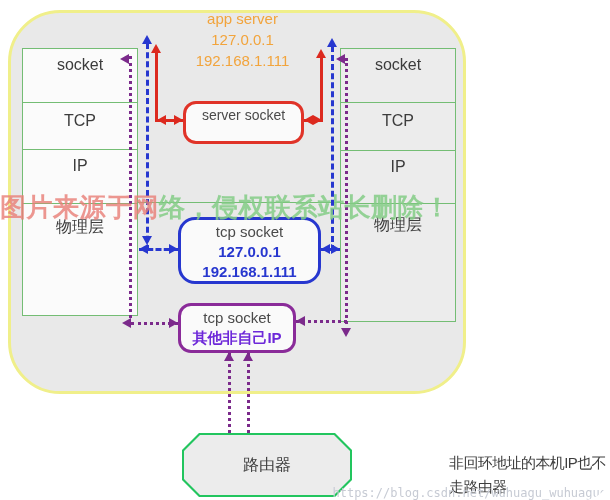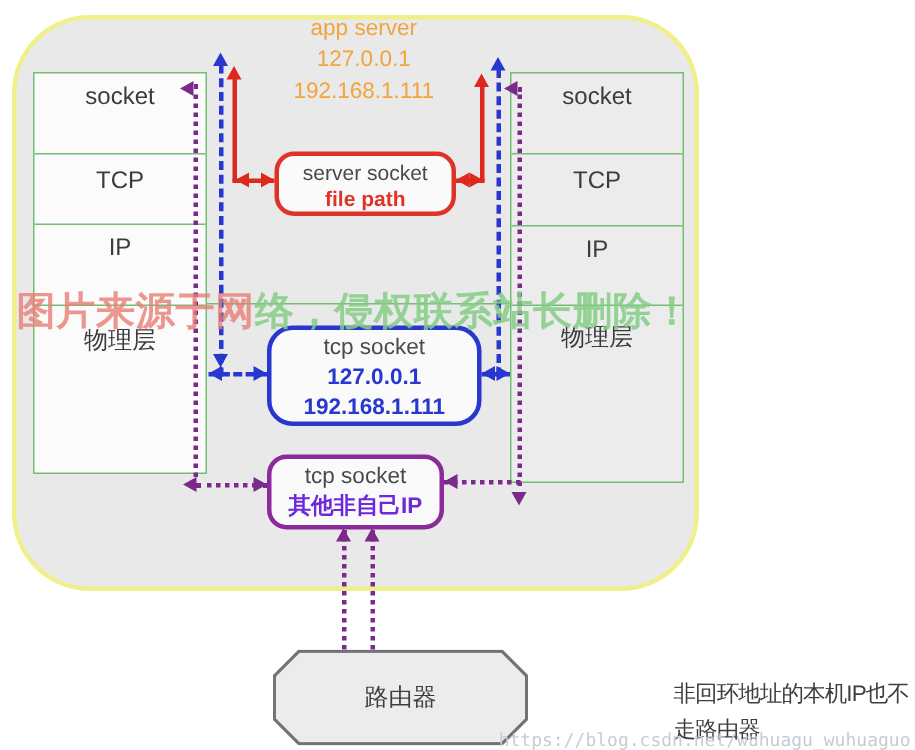--- a/index.html
+++ b/index.html
@@ -1,17 +1,17 @@
 <!DOCTYPE html>
 <html><head>
 <meta charset="utf-8">
 <style>
   html,body{margin:0;padding:0;background:#fff;}
   #canvas{position:relative;width:610px;height:500px;overflow:hidden;background:#ffffff;
-          font-family:"Liberation Sans","DejaVu Sans",sans-serif;}
+          font-family:"Liberation Sans","DejaVu Sans",sans-serif;border-radius:27px;}
   .abs{position:absolute;}
 
   
   #container{left:8px;top:10px;width:458px;height:384px;background:#e9e9e9;
              border:3px solid #f0ef8a;border-radius:52px;box-sizing:border-box;}
 
   
   #app-server{left:170px;top:8px;width:145px;text-align:center;color:#f2a43c;
               font-size:15px;line-height:21px;z-index:5;}
 
@@ -45,21 +45,21 @@
   #blue-box{left:178px;top:217px;width:143px;height:67px;border:3.5px solid #2737cf;
             border-radius:17px;padding-top:2px;}
   #blue-box .t1{font-size:15px;line-height:20px;color:#4a4a4a;}
   #blue-box .t2{font-size:15px;line-height:20px;color:#2737cf;font-weight:bold;}
   #purple-box{left:178px;top:303px;width:118px;height:50px;border:3px solid #8a2b99;
               border-radius:13px;padding-top:2px;}
   #purple-box .t1{font-size:15px;line-height:20px;color:#4a4a4a;}
   #purple-box .t2{font-size:15px;line-height:20px;color:#6d28d9;font-weight:bold;}
 
   
-  #router-outer{left:182px;top:433px;width:170px;height:64px;background:#737373;z-index:7;
+  #router-outer{left:182px;top:433px;width:170px;height:64px;background:#22c55e;z-index:7;
      clip-path:polygon(17px 0,calc(100% - 17px) 0,100% 17px,100% calc(100% - 17px),
      calc(100% - 17px) 100%,17px 100%,0 calc(100% - 17px),0 17px);}
   #router-inner{position:absolute;left:2px;top:2px;right:2px;bottom:2px;background:#ececec;
      clip-path:polygon(16px 0,calc(100% - 16px) 0,100% 16px,100% calc(100% - 16px),
      calc(100% - 16px) 100%,16px 100%,0 calc(100% - 16px),0 16px);
      display:flex;align-items:center;justify-content:center;color:#3e3e3e;font-size:16px;}
 
   
   .vline,.hline{z-index:4;}
   .vline{width:0;}
@@ -75,21 +75,21 @@
   .ah{position:absolute;width:0;height:0;border-style:solid;border-color:transparent;z-index:6;}
   .ah-up{border-width:0 5px 9px 5px;border-bottom-color:var(--c);}
   .ah-down{border-width:9px 5px 0 5px;border-top-color:var(--c);}
   .ah-left{border-width:5px 9px 5px 0;border-right-color:var(--c);}
   .ah-right{border-width:5px 0 5px 9px;border-left-color:var(--c);}
   .c-red{--c:#dc291e;}.c-blue{--c:#2737cf;}.c-pur{--c:#7b2a8b;}
 
   
   #watermark{left:0;top:190px;font-size:26px;font-weight:bold;white-space:nowrap;
              letter-spacing:0.5px;z-index:8;}
-  #watermark .w1{color:rgba(233,125,118,0.8);padding-left:11px;}
+  #watermark .w1{color:rgba(233,125,118,0.8);}
   #watermark .w2{color:rgba(132,205,134,0.85);}
   #note{left:449px;top:451px;width:161px;font-size:15px;line-height:24px;color:#3e3e3e;
         letter-spacing:-0.6px;z-index:8;}
   #url-mark{right:3px;bottom:0;font-size:12px;color:#c7cbd4;z-index:8;
             font-family:"DejaVu Sans Mono","Liberation Mono",monospace;}
 </style>
 </head>
 <body>
 
 <div id="canvas">
@@ -153,21 +153,20 @@
   <div class="ah ah-right c-pur" style="left:169px;top:318px;"></div>
   <div class="ah ah-left c-pur" style="left:296px;top:316px;"></div>
   <div class="ah ah-down c-pur" style="left:341px;top:328px;"></div>
   <div class="ah ah-up c-pur" style="left:224px;top:352px;"></div>
   <div class="ah ah-up c-pur" style="left:243px;top:352px;"></div>
   <div class="ah ah-down c-pur" style="left:224px;top:437px;"></div>
   <div class="ah ah-down c-pur" style="left:243px;top:437px;"></div>
 
   <div id="domain-box" class="mbox abs">
     <div class="t1">server socket</div>
-    <div class="t2">file path</div>
   </div>
   <div id="blue-box" class="mbox abs">
     <div class="t1">tcp socket</div>
     <div class="t2">127.0.0.1</div>
     <div class="t2">192.168.1.111</div>
   </div>
   <div id="purple-box" class="mbox abs">
     <div class="t1">tcp socket</div>
     <div class="t2">其他非自己IP</div>
   </div>

